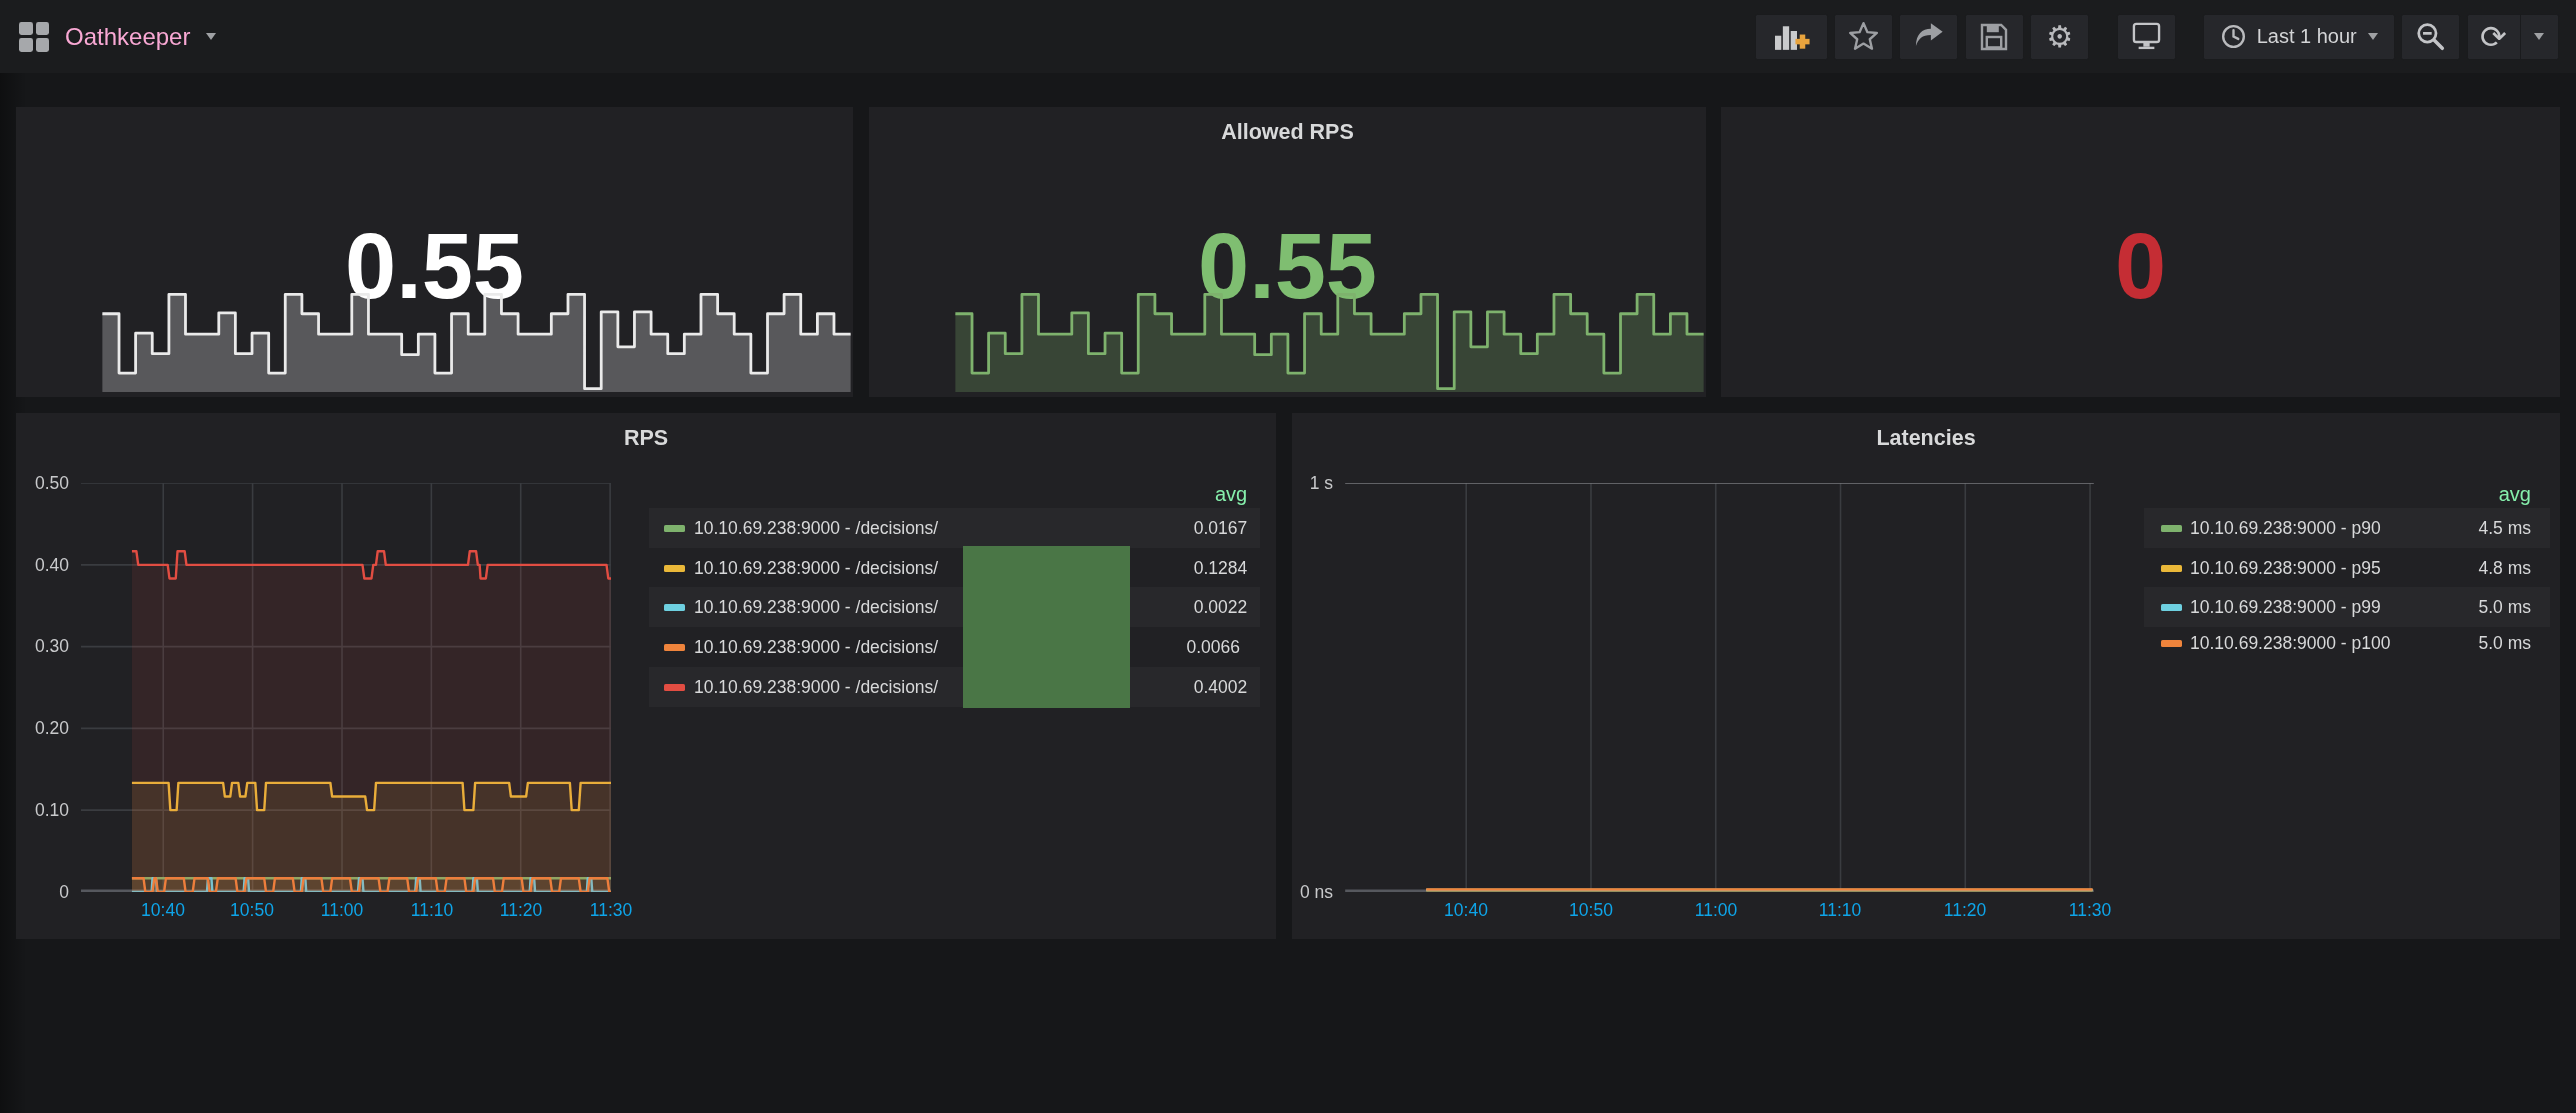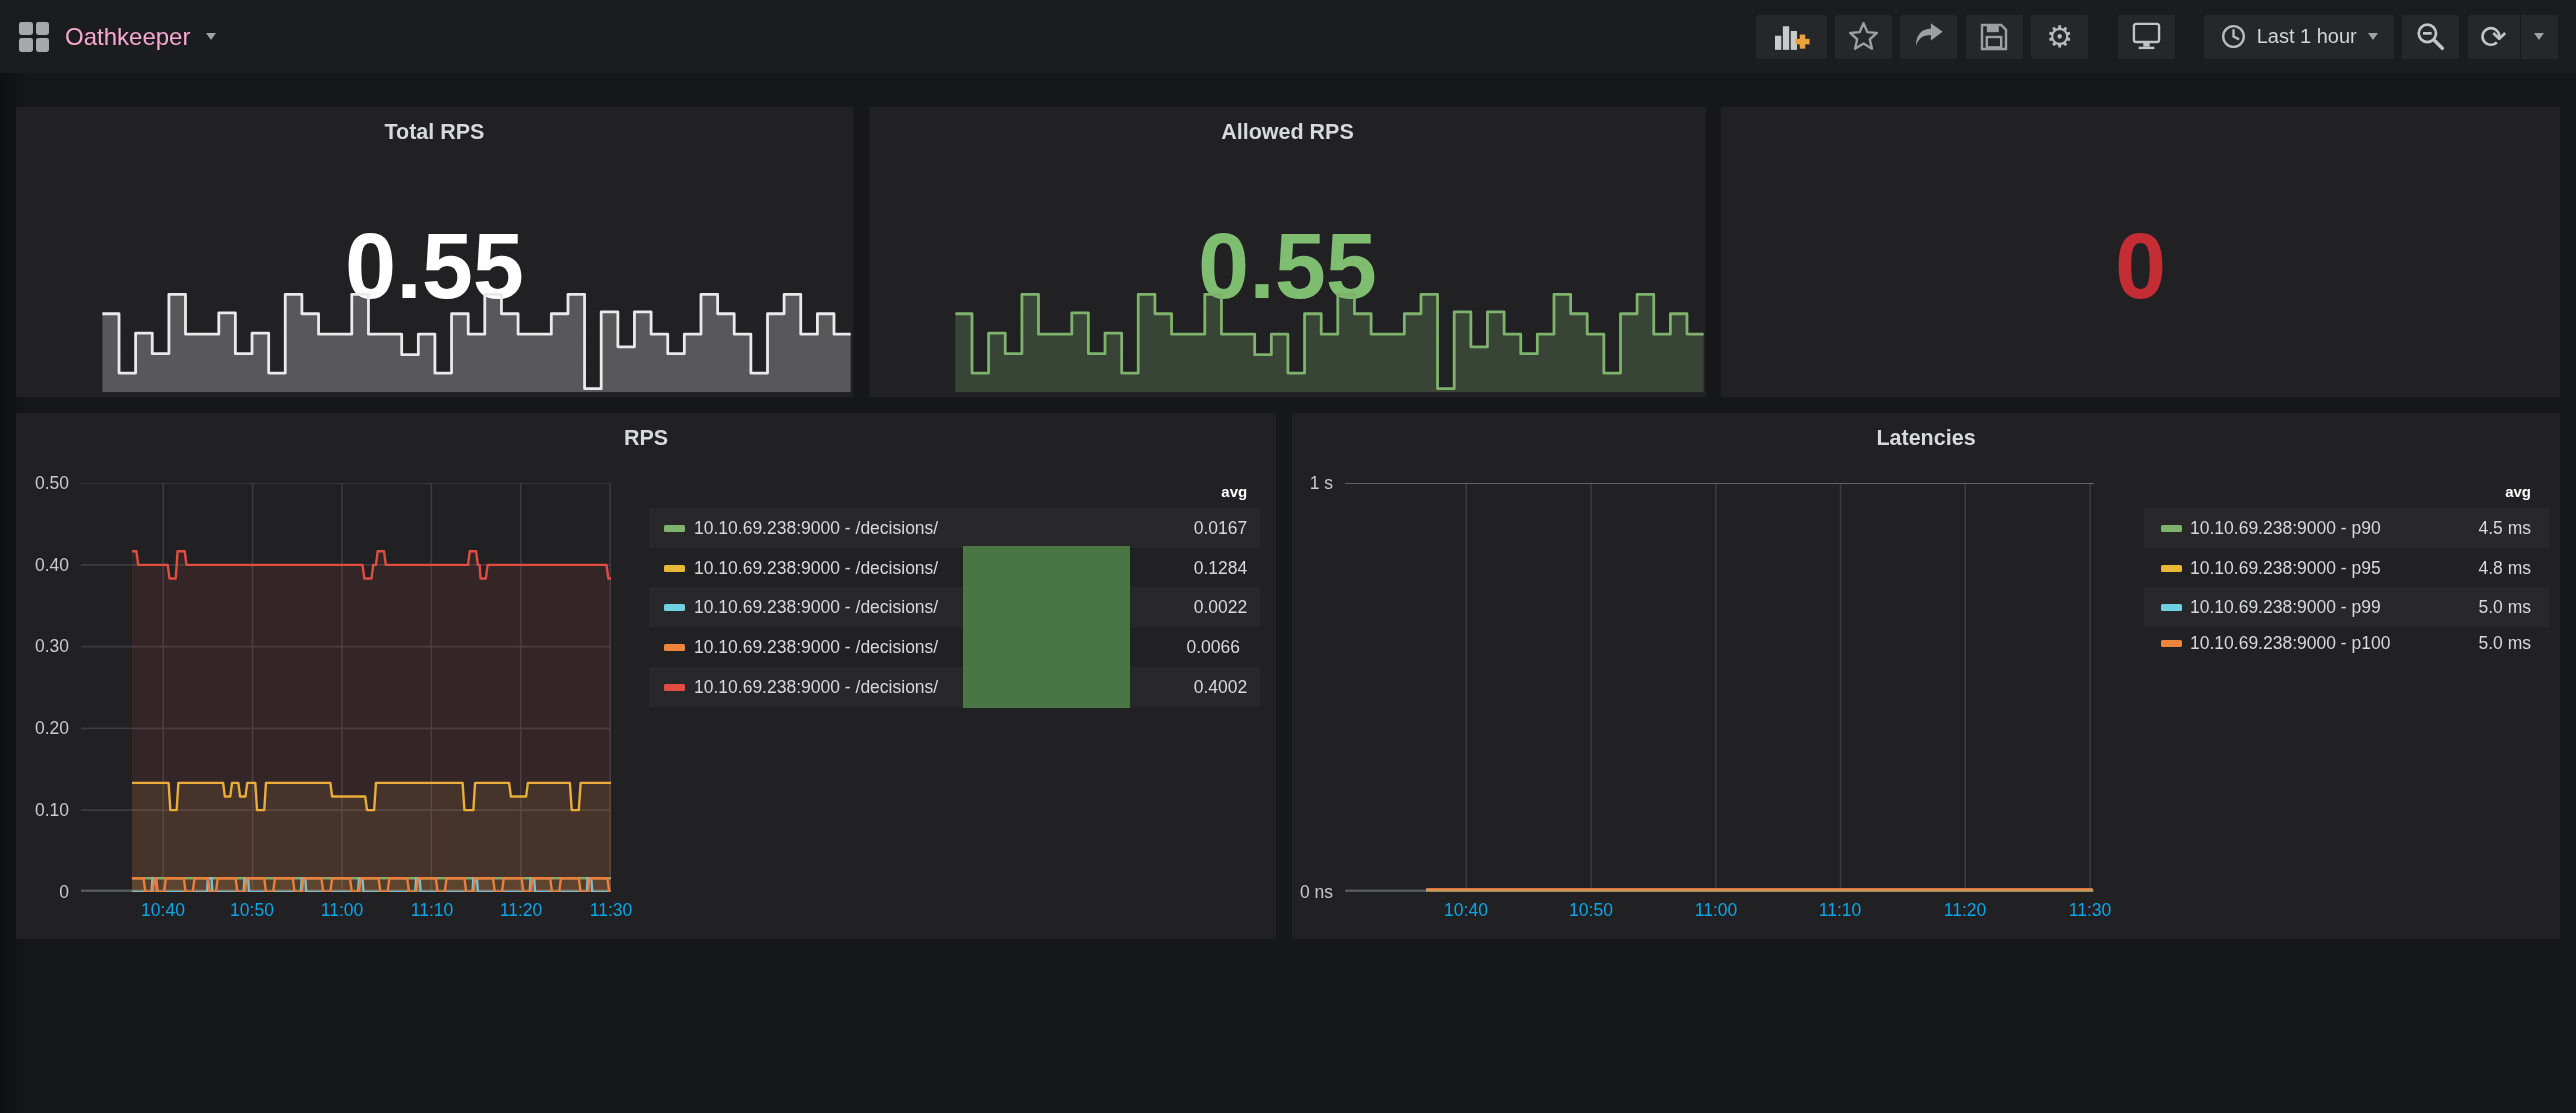--- a/index.html
+++ b/index.html
@@ -52,21 +52,21 @@
   .spark-host { position:absolute; left:86px; right:1.6px; bottom:4.8px; height:102px; }
   .spark-host svg { display:block; }
 
   .plot-host { position:absolute; }
   .axis-y { position:absolute; }
   .axis-y .tick { position:absolute; right:0; font-size:17.5px; color:#c9cacc; white-space:nowrap; }
   .axis-x { position:absolute; }
   .axis-x .tick { position:absolute; transform:translateX(-50%); font-size:17.5px; color:#0ea5e9; white-space:nowrap; }
 
   .legend { position:absolute; }
-  .legend .lg-header { position:absolute; top:0; height:19px; font-size:15px; font-weight:bold; color:#ffffff; }
+  .legend .lg-header { position:absolute; top:0; height:19px; font-size:20px; font-weight:normal; color:#86efac; }
   .legend .lg-row { position:absolute; left:0; right:0; height:40px; cursor:pointer; }
   .legend .lg-row.stripe { background:rgba(255,255,255,0.035); }
   .legend .sw { position:absolute; top:16.7px; width:21px; height:7.2px; border-radius:1.6px; }
   .legend .lb { position:absolute; top:9.6px; font-size:17.5px; color:#d8d9da; white-space:nowrap; }
   .legend .vl { position:absolute; top:9.6px; font-size:17.5px; color:#d8d9da;margin-left:24px; }
 
   .overlay-box { position:absolute; left:947px; top:133px; width:167px; height:162px; z-index:5; }
 </style>
 </head>
 <body>
@@ -144,21 +144,20 @@
         <span class="glyph" style="font-size:32px;color:#c3c4c7;">⟳</span>
       </div>
       <div class="seg drop">
         <span class="caret small"></span>
       </div>
     </div>
   </div>
 </div>
 
 <div class="panel" id="panel-total">
-  <div class="panel-title">Total RPS</div>
   <div class="stat-value" style="color: rgb(255, 255, 255);">0.55</div>
   <div class="spark-host">
       <svg width="749" height="102" viewBox="0 0 939 128">
         <path d="M0 29.8 L0.0 29.8 L20.9 29.8 L20.9 104.3 L41.7 104.3 L41.7 54.2 L62.6 54.2 L62.6 79.9 L83.5 79.9 L83.5 5.4 L104.3 5.4 L104.3 55.5 L125.2 55.5 L125.2 55.5 L146.1 55.5 L146.1 28.6 L166.9 28.6 L166.9 79.9 L187.8 79.9 L187.8 54.2 L208.7 54.2 L208.7 104.3 L229.5 104.3 L229.5 5.4 L250.4 5.4 L250.4 29.8 L271.3 29.8 L271.3 55.5 L292.1 55.5 L292.1 55.5 L313.0 55.5 L313.0 5.4 L333.9 5.4 L333.9 55.5 L354.7 55.5 L354.7 55.5 L375.6 55.5 L375.6 81.1 L396.5 81.1 L396.5 55.5 L417.3 55.5 L417.3 104.3 L438.2 104.3 L438.2 29.8 L459.1 29.8 L459.1 55.5 L479.9 55.5 L479.9 5.4 L500.8 5.4 L500.8 29.8 L521.7 29.8 L521.7 55.5 L542.5 55.5 L542.5 55.5 L563.4 55.5 L563.4 29.8 L584.3 29.8 L584.3 5.4 L605.1 5.4 L605.1 123.8 L626.0 123.8 L626.0 27.4 L646.9 27.4 L646.9 71.3 L667.7 71.3 L667.7 27.4 L688.6 27.4 L688.6 55.5 L709.5 55.5 L709.5 79.9 L730.3 79.9 L730.3 55.5 L751.2 55.5 L751.2 5.4 L772.1 5.4 L772.1 29.8 L792.9 29.8 L792.9 55.5 L813.8 55.5 L813.8 104.3 L834.7 104.3 L834.7 29.8 L855.5 29.8 L855.5 5.4 L876.4 5.4 L876.4 55.5 L897.3 55.5 L897.3 29.8 L918.1 29.8 L918.1 55.5 L939.0 55.5 L939 128 L0 128 Z" fill="rgba(255,255,255,0.25)"></path>
         <path d="M0 29.8 L0.0 29.8 L20.9 29.8 L20.9 104.3 L41.7 104.3 L41.7 54.2 L62.6 54.2 L62.6 79.9 L83.5 79.9 L83.5 5.4 L104.3 5.4 L104.3 55.5 L125.2 55.5 L125.2 55.5 L146.1 55.5 L146.1 28.6 L166.9 28.6 L166.9 79.9 L187.8 79.9 L187.8 54.2 L208.7 54.2 L208.7 104.3 L229.5 104.3 L229.5 5.4 L250.4 5.4 L250.4 29.8 L271.3 29.8 L271.3 55.5 L292.1 55.5 L292.1 55.5 L313.0 55.5 L313.0 5.4 L333.9 5.4 L333.9 55.5 L354.7 55.5 L354.7 55.5 L375.6 55.5 L375.6 81.1 L396.5 81.1 L396.5 55.5 L417.3 55.5 L417.3 104.3 L438.2 104.3 L438.2 29.8 L459.1 29.8 L459.1 55.5 L479.9 55.5 L479.9 5.4 L500.8 5.4 L500.8 29.8 L521.7 29.8 L521.7 55.5 L542.5 55.5 L542.5 55.5 L563.4 55.5 L563.4 29.8 L584.3 29.8 L584.3 5.4 L605.1 5.4 L605.1 123.8 L626.0 123.8 L626.0 27.4 L646.9 27.4 L646.9 71.3 L667.7 71.3 L667.7 27.4 L688.6 27.4 L688.6 55.5 L709.5 55.5 L709.5 79.9 L730.3 79.9 L730.3 55.5 L751.2 55.5 L751.2 5.4 L772.1 5.4 L772.1 29.8 L792.9 29.8 L792.9 55.5 L813.8 55.5 L813.8 104.3 L834.7 104.3 L834.7 29.8 L855.5 29.8 L855.5 5.4 L876.4 5.4 L876.4 55.5 L897.3 55.5 L897.3 29.8 L918.1 29.8 L918.1 55.5 L939.0 55.5" fill="none" stroke="#EAEAEA" stroke-width="3.5" stroke-linejoin="round"></path>
       </svg>
     </div>
 </div>
 
 <div class="panel" id="panel-allowed">

